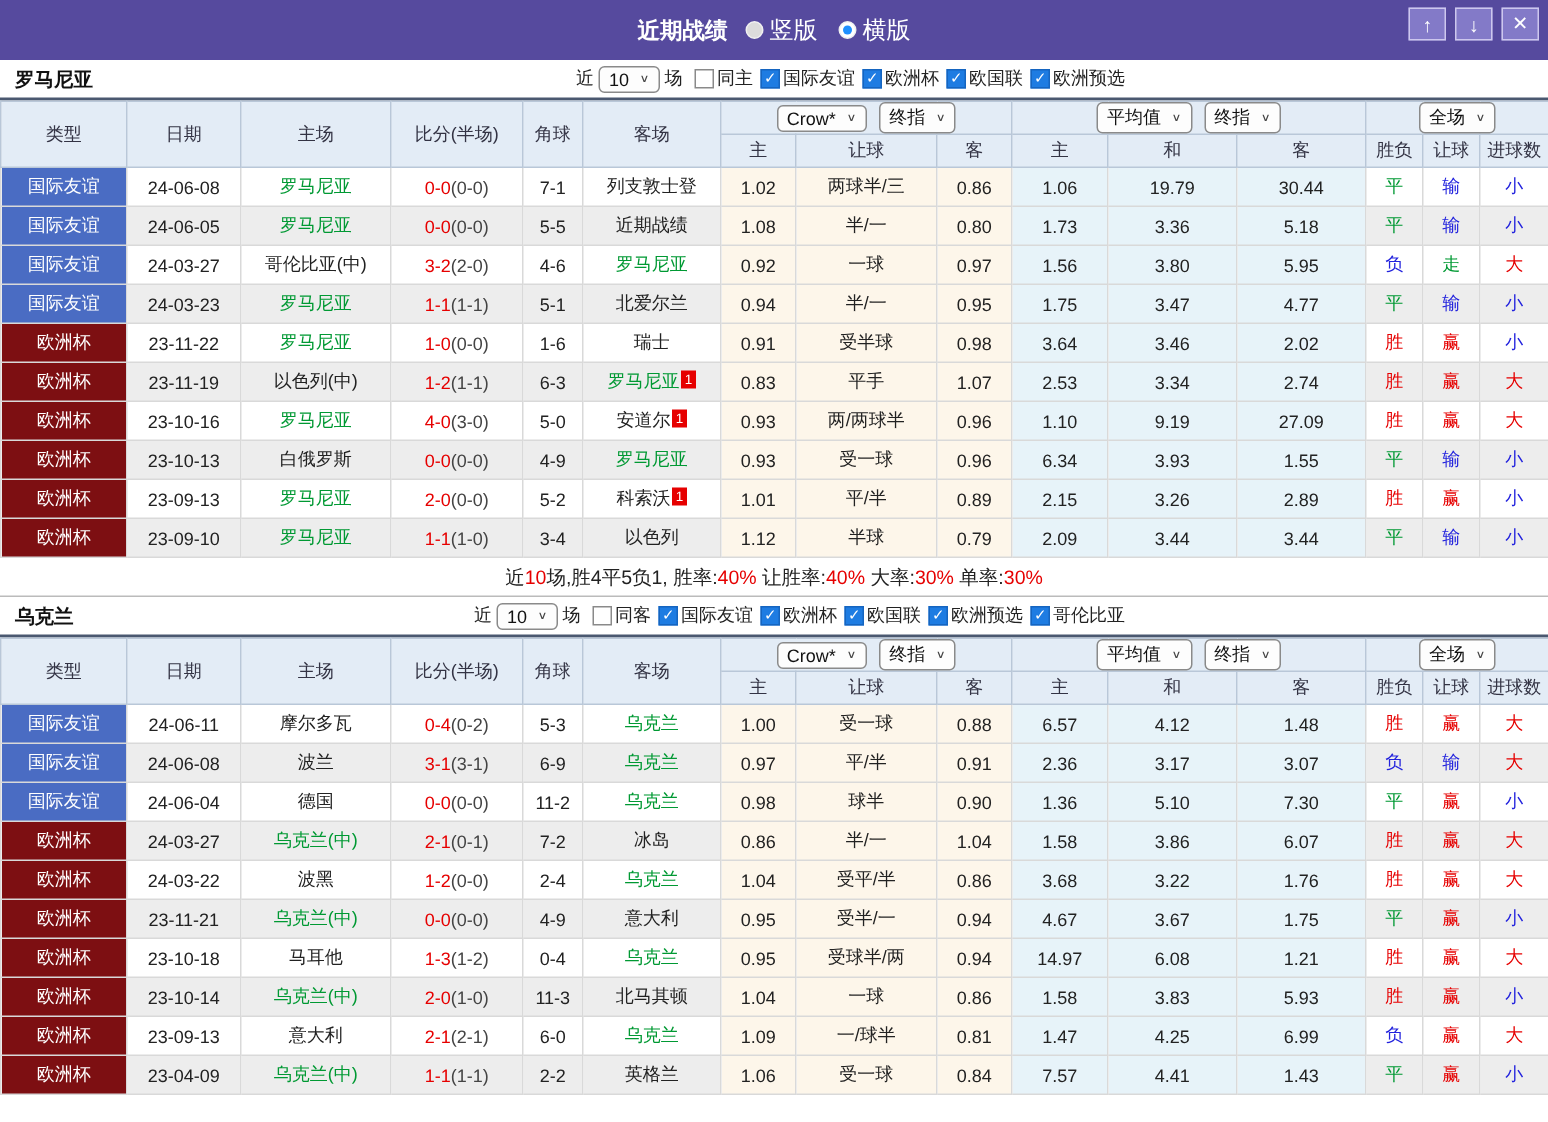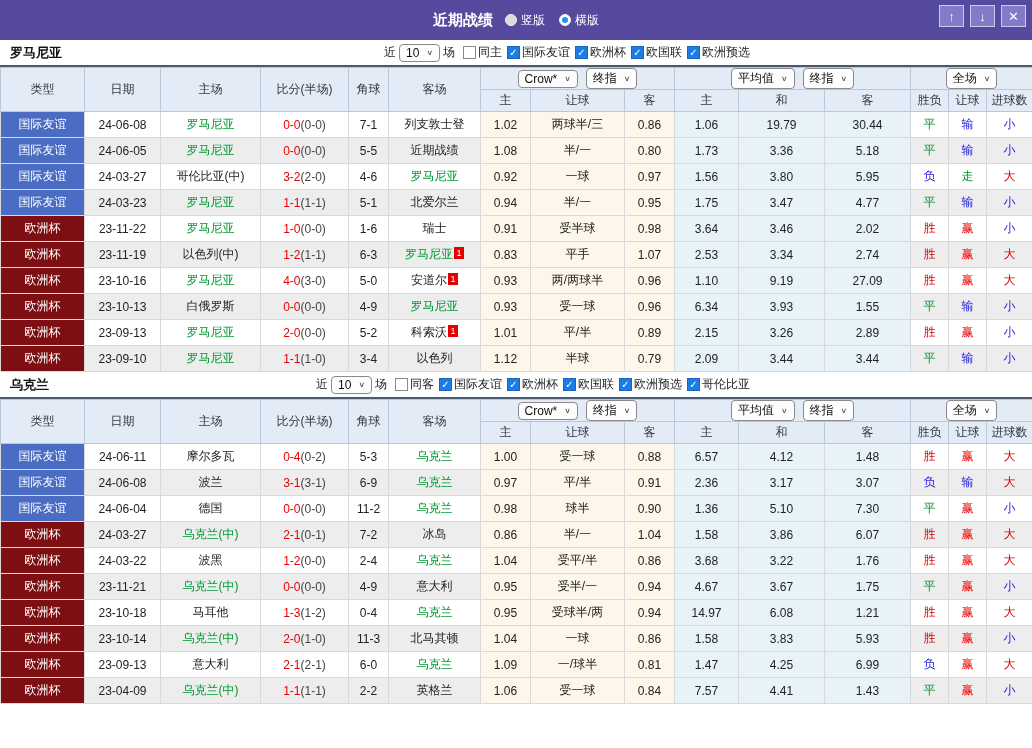--- a/index.html
+++ b/index.html
@@ -4,21 +4,21 @@
 <style>
   * { box-sizing: border-box; margin: 0; padding: 0; }
   html,body { width:1032px; height:748px; overflow:hidden; background:#fff;
     font-family:"Liberation Sans","DejaVu Sans",sans-serif; font-size:12px; color:#222; }
 
   
   .titlebar { height:40px; background:#564a9e; position:relative;
     display:flex; align-items:center; justify-content:center; gap:12px; }
   .titlebar .ttl { color:#fff; font-weight:bold; font-size:15px; }
   .radio-group { display:flex; align-items:center; gap:14px; }
-  .radio-opt { display:flex; align-items:center; gap:4px; color:#fff; font-size:12px; cursor:pointer; }
+  .radio-opt { display:flex; align-items:center; gap:4px; color:#fff; font-size:16px; cursor:pointer; }
   .radio { width:12px; height:12px; border-radius:50%; background:#dcdcdc; border:1px solid #f0f0f0; position:relative; }
   .radio.sel { background:#fff; }
   .radio.sel::after { content:''; position:absolute; inset:2px; border-radius:50%; background:#1e90ff; }
   .win-btns { position:absolute; right:6px; top:5px; display:flex; gap:6px; }
   .tbtn { width:25px; height:22px; background:#837ac8; border:1px solid #cdc7ee;
     color:#fff; font-size:13px; font-weight:bold; display:flex; align-items:center; justify-content:center; cursor:pointer; }
 
   
   .section-bar { height:27px; background:#fff; border-bottom:2px solid #4a5870;
     display:flex; align-items:center; padding:0 10px; }
@@ -348,20 +348,21 @@
             <td class="cream">0.79</td>
             <td class="blu">2.09</td>
             <td class="blu">3.44</td>
             <td class="blu">3.44</td>
             <td style="color: rgb(0, 153, 51);">平</td>
             <td style="color: rgb(34, 34, 221);">输</td>
             <td style="color: rgb(34, 34, 221);">小</td>
           </tr>
         </tbody>
     </table>
+    <div class="summary"><span>近</span><span class="red">10</span><span>场,胜4平5负1, 胜率:</span><span class="red">40%</span><span> 让胜率:</span><span class="red">40%</span><span> 大率:</span><span class="red">30%</span><span> 单率:</span><span class="red">30%</span></div>
   </div>
 
   <div class="section">
     <div class="section-bar">
       <span class="section-title">乌克兰</span>
       <span class="filters">
         <span class="b-recent">近</span>
         <span class="fsel">
           <span class="b-count">10</span>
             <span class="chev">∨</span>

